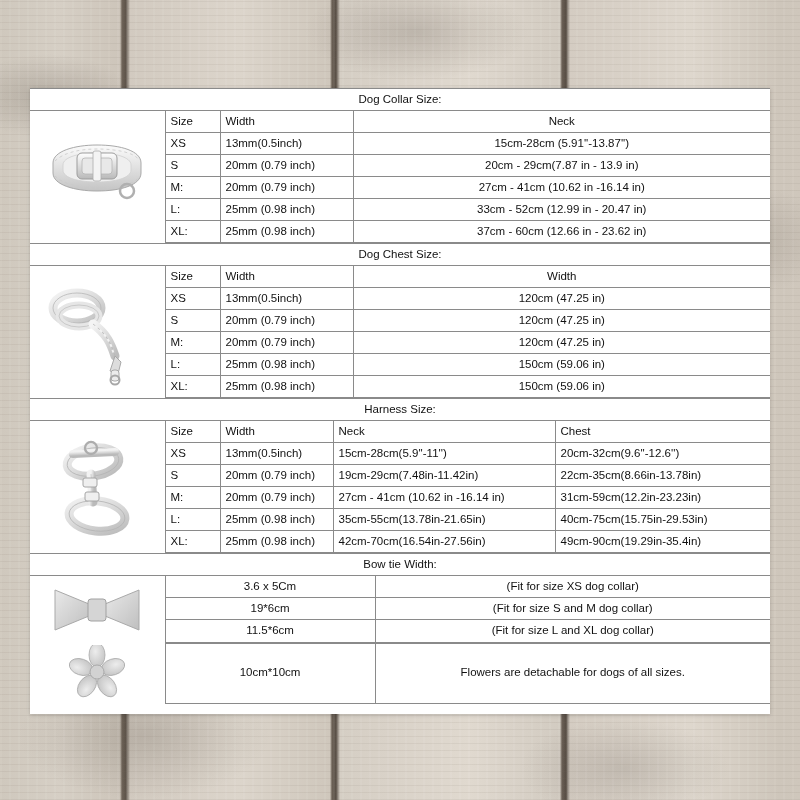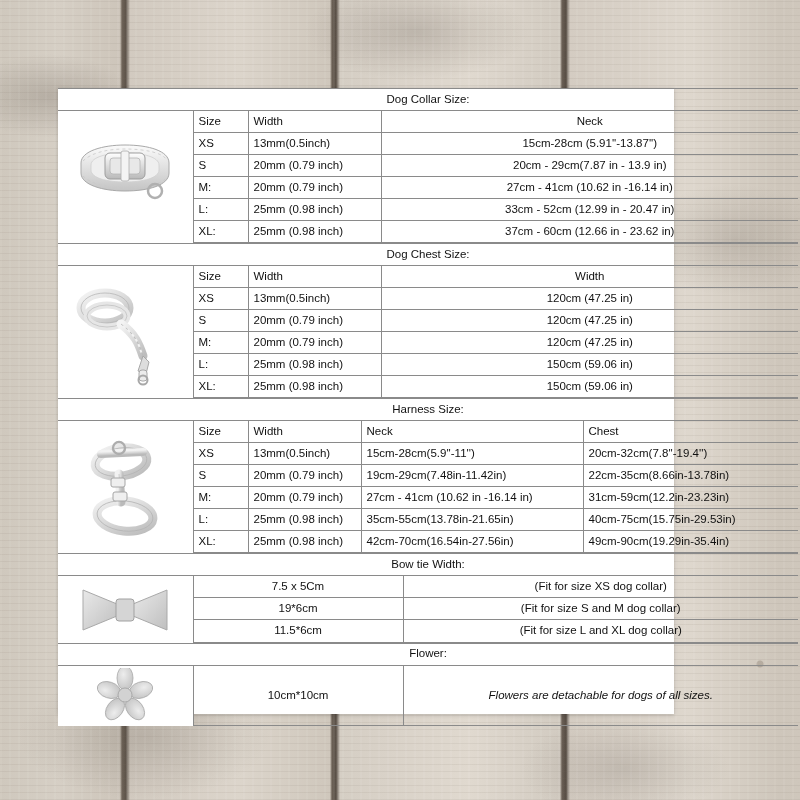--- a/index.html
+++ b/index.html
@@ -52,24 +52,23 @@
       radial-gradient(circle at 47% 14%, rgba(255,255,255,.45) 0 3px, rgba(0,0,0,0) 4px),
       radial-gradient(circle at 64% 73%, rgba(150,138,124,.40) 0 2px, rgba(0,0,0,0) 3px),
       radial-gradient(circle at 83% 44%, rgba(255,255,255,.42) 0 2px, rgba(0,0,0,0) 3px),
       radial-gradient(circle at 95% 83%, rgba(140,128,114,.40) 0 3px, rgba(0,0,0,0) 4px),
       radial-gradient(circle at 22% 88%, rgba(255,255,255,.35) 0 2px, rgba(0,0,0,0) 3px);
   }
 
   
   #sheet {
     position:absolute;
-    left:30px; top:88px; width:616px; height:626px;
+    left:30px; top:88px; width:740px; height:626px;
     background:#ffffff;
     box-shadow: 0 1px 4px rgba(0,0,0,.18);
-    margin-left: 28px;
   }
 
   table.sz {
     border-collapse: collapse;
     width:100%;
     table-layout: fixed;
   }
   table.sz td, table.sz th {
     border:1px solid #8a8a8a;
     font-size:11.5px;
@@ -93,21 +92,21 @@
   .imgcell {
     border-left:none !important;
     border-top:none !important;
     border-bottom:none !important;
     border-right:1px solid #8a8a8a;
     background:#fff;
     text-align:center;
     padding:0;
   }
   .center { text-align:center; }
-  .bold { font-weight:bold;font-style:italic; }
+  .bold { font-weight:bold; }
 
   
   .prod { display:flex; align-items:center; justify-content:center; }
   svg { display:block; }
   .edge-right { border-right:none !important; }
 </style>
 </head>
 <body>
 
 <div id="bg">
@@ -304,21 +303,21 @@
       </td>
       <td>Size</td>
       <td>Width</td>
       <td>Neck</td>
       <td class="edge-right">Chest</td>
     </tr>
     <tr>
       <td>XS</td>
       <td>13mm(0.5inch)</td>
       <td>15cm-28cm(5.9''-11'')</td>
-      <td class="edge-right">20cm-32cm(7.8''-19.4'')</td>
+      <td class="edge-right">20cm-32cm(9.6''-12.6'')</td>
     </tr>
     <tr>
       <td>S</td>
       <td>20mm (0.79 inch)</td>
       <td>19cm-29cm(7.48in-11.42in)</td>
       <td class="edge-right">22cm-35cm(8.66in-13.78in)</td>
     </tr>
     <tr>
       <td>M:</td>
       <td>20mm (0.79 inch)</td>
@@ -359,44 +358,41 @@
                 <stop offset="0" stop-color="#e9e9e9"></stop>
                 <stop offset="1" stop-color="#bfbfbf"></stop>
               </linearGradient>
             </defs>
             <path d="M8 12 L42 26 L42 38 L8 52 Z" fill="url(#gBow)" stroke="#a9a9a9" stroke-width="1"></path>
             <path d="M92 12 L58 26 L58 38 L92 52 Z" fill="url(#gBow)" stroke="#a9a9a9" stroke-width="1"></path>
             <rect x="41" y="21" width="18" height="22" rx="3" fill="#d5d5d5" stroke="#a1a1a1" stroke-width="1"></rect>
           </svg>
         </div>
       </td>
-      <td class="center">7.5 x 5Cm</td>
+      <td class="center">3.6 x 5Cm</td>
       <td class="center edge-right">(Fit for size XS dog collar)</td>
     </tr>
     <tr>
       <td class="center">19*6cm</td>
       <td class="center edge-right">(Fit for size S and M dog collar)</td>
     </tr>
     <tr>
       <td class="center">11.5*6cm</td>
       <td class="center edge-right">(Fit for size L and XL dog collar)</td>
     </tr>
   </tbody>
     </table>
 
   <table class="sz">
     <colgroup>
       <col style="width:135px">
         <col style="width:210px">
         <col style="width:395px">
     </colgroup>
     <tbody>
-        <tr>
-      <td class="section-title" colspan="3">Flower:</td>
-    </tr>
     <tr>
       <td class="imgcell" style="height:58px">
         <div class="prod">
           <svg width="76" height="56" viewBox="0 0 76 56" aria-hidden="true">
             <defs>
               <radialGradient id="gFl" cx="0.4" cy="0.35" r="0.8">
                 <stop offset="0" stop-color="#ededed"></stop>
                 <stop offset="1" stop-color="#bdbdbd"></stop>
               </radialGradient>
             </defs>

